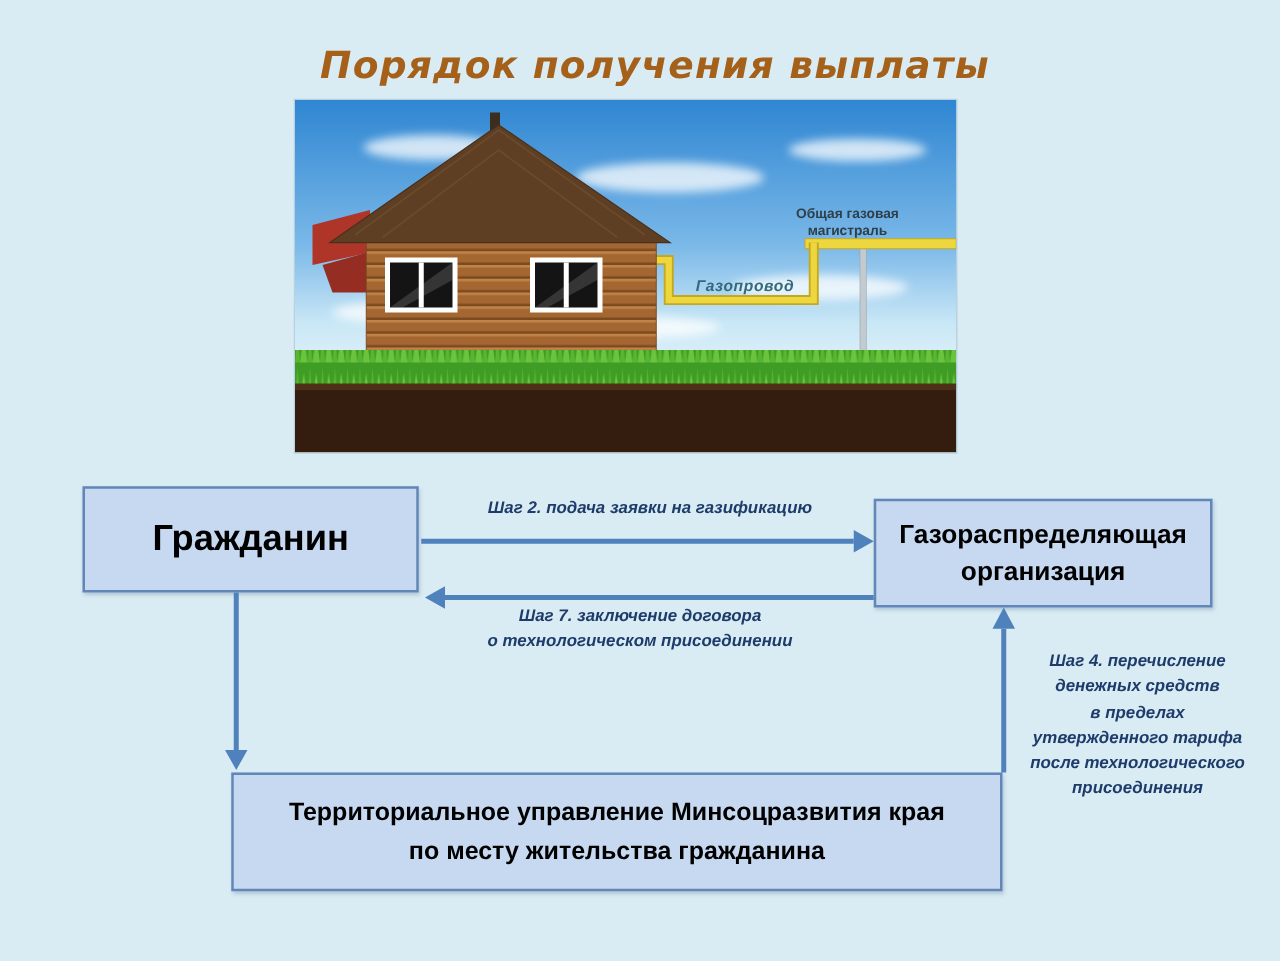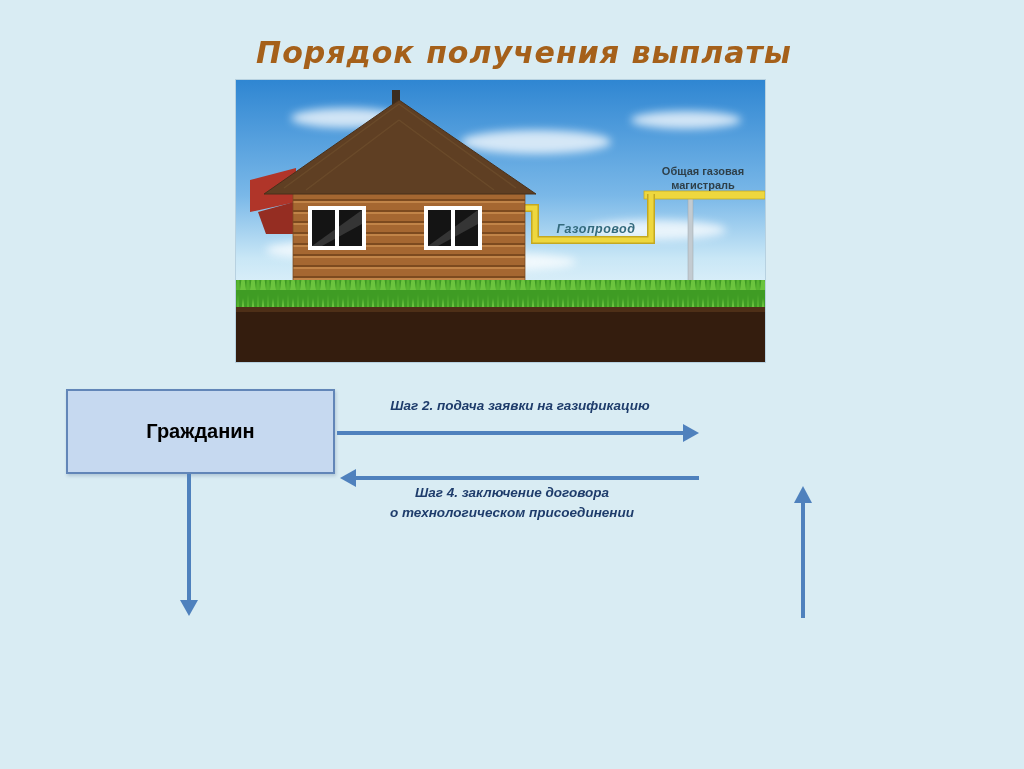--- a/index.html
+++ b/index.html
@@ -15,31 +15,31 @@
     color:#a5601a;
     margin-left:12px;
   }
   
   .photo{position:absolute;left:236px;top:80px;width:529px;height:282px;box-shadow:0 0 0 1px rgba(120,160,190,.35);}
   .photo svg{display:block;}
   .photo-label{
     position:absolute;text-align:center;font-weight:bold;white-space:pre-line;
     font-family:"Liberation Sans",sans-serif;
   }
-  .gas-main-label{left:401px;top:84px;width:132px;font-size:11px;line-height:1.3;color:#2e3f49;text-align:center;}
+  .gas-main-label{left:376px;top:84px;width:132px;font-size:11px;line-height:1.3;color:#2e3f49;text-align:center;}
   .pipeline-label{left:300px;top:142px;width:120px;font-size:12.5px;color:#336a7d;letter-spacing:.5px;font-style:italic;}
   
   .box{
     position:absolute;background:#c6d9f0;border:2px solid #6286b8;
     display:flex;align-items:center;justify-content:center;text-align:center;
     font-weight:bold;color:#000;white-space:pre-line;
     box-shadow:1px 2px 3px rgba(60,90,130,.25);
     box-sizing:border-box;
   }
-  .box-citizen{left:66px;top:389px;width:269px;height:85px;font-size:20px;}
+  .box-citizen{left:66px;top:389px;width:269px;height:85px;font-size:29px;}
   .box-gasorg{left:699px;top:399px;width:271px;height:87px;font-size:21px;line-height:1.4;}
   .box-territorial{left:185px;top:618px;width:617px;height:95px;font-size:20px;line-height:1.55;}
   
   .step{
     position:absolute;font-family:Liberation Sans, sans-serif;
     font-style:italic;font-weight:bold;color:#1e3c6b;
     text-align:center;white-space:pre-line;font-size:13.5px;line-height:1.5;
   }
   .step2{left:350px;top:396px;width:340px;}
   .step3{left:342px;top:483px;width:340px;line-height:1.45;}
@@ -122,24 +122,34 @@
       <rect x="0" y="200" width="529" height="28" fill="url(#gp)"></rect>
       <rect x="0" y="227" width="529" height="55" fill="#341d0e"></rect>
       <rect x="0" y="227" width="529" height="5" fill="#4e2f17"></rect>
     </svg>
     <div class="photo-label gas-main-label">Общая газовая
 магистраль</div>
     <div class="photo-label pipeline-label">Газопровод</div>
   </div>
 
   <div class="box box-citizen">Гражданин</div>
+  <div class="box box-gasorg">Газораспределяющая
+организация</div>
+  <div class="box box-territorial">Территориальное управление Минсоцразвития края
+по месту жительства гражданина</div>
 
   <div class="step step2">Шаг 2. подача заявки на газификацию</div>
-  <div class="step step3">Шаг 4. заключение договора
+  <div class="step step3">Шаг 7. заключение договора
 о технологическом присоединении</div>
+  <div class="step step4">Шаг 4. перечисление
+денежных средств
+в пределах
+утвержденного тарифа
+после технологического
+присоединения</div>
 
   <svg class="arrows" width="1024" height="769" viewBox="0 0 1024 769">
     <g>
       <line x1="337" y1="433" x2="683" y2="433" stroke="#4f81bd" stroke-width="4"></line>
       <polygon points="683,424 699,433 683,442" fill="#4f81bd"></polygon>
     </g>
     <g>
       <line x1="699" y1="478" x2="356" y2="478" stroke="#4f81bd" stroke-width="4"></line>
       <polygon points="356,469 340,478 356,487" fill="#4f81bd"></polygon>
     </g>

